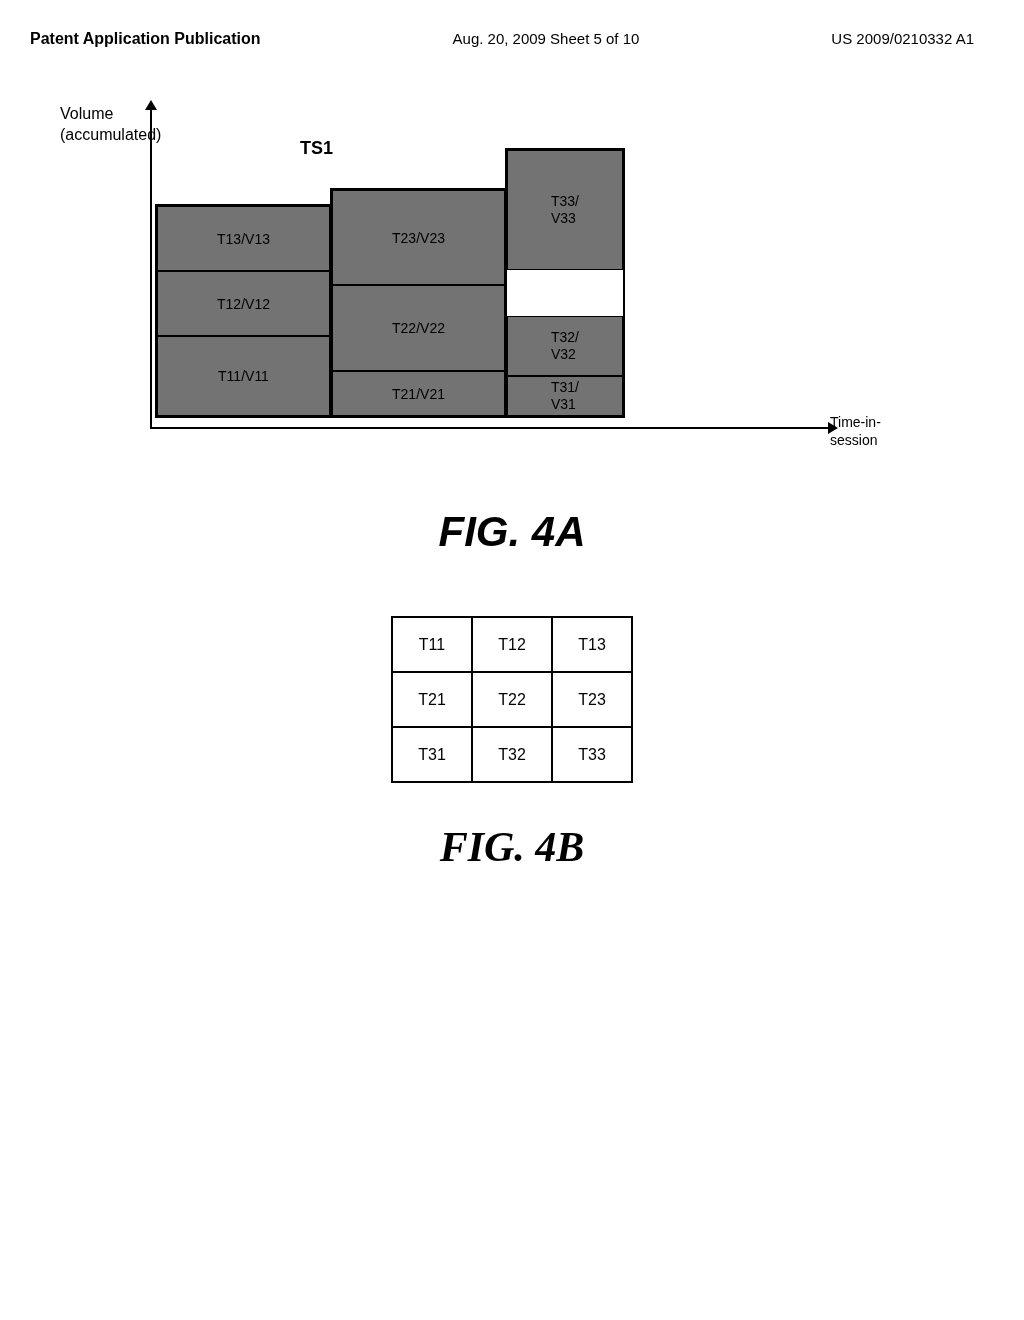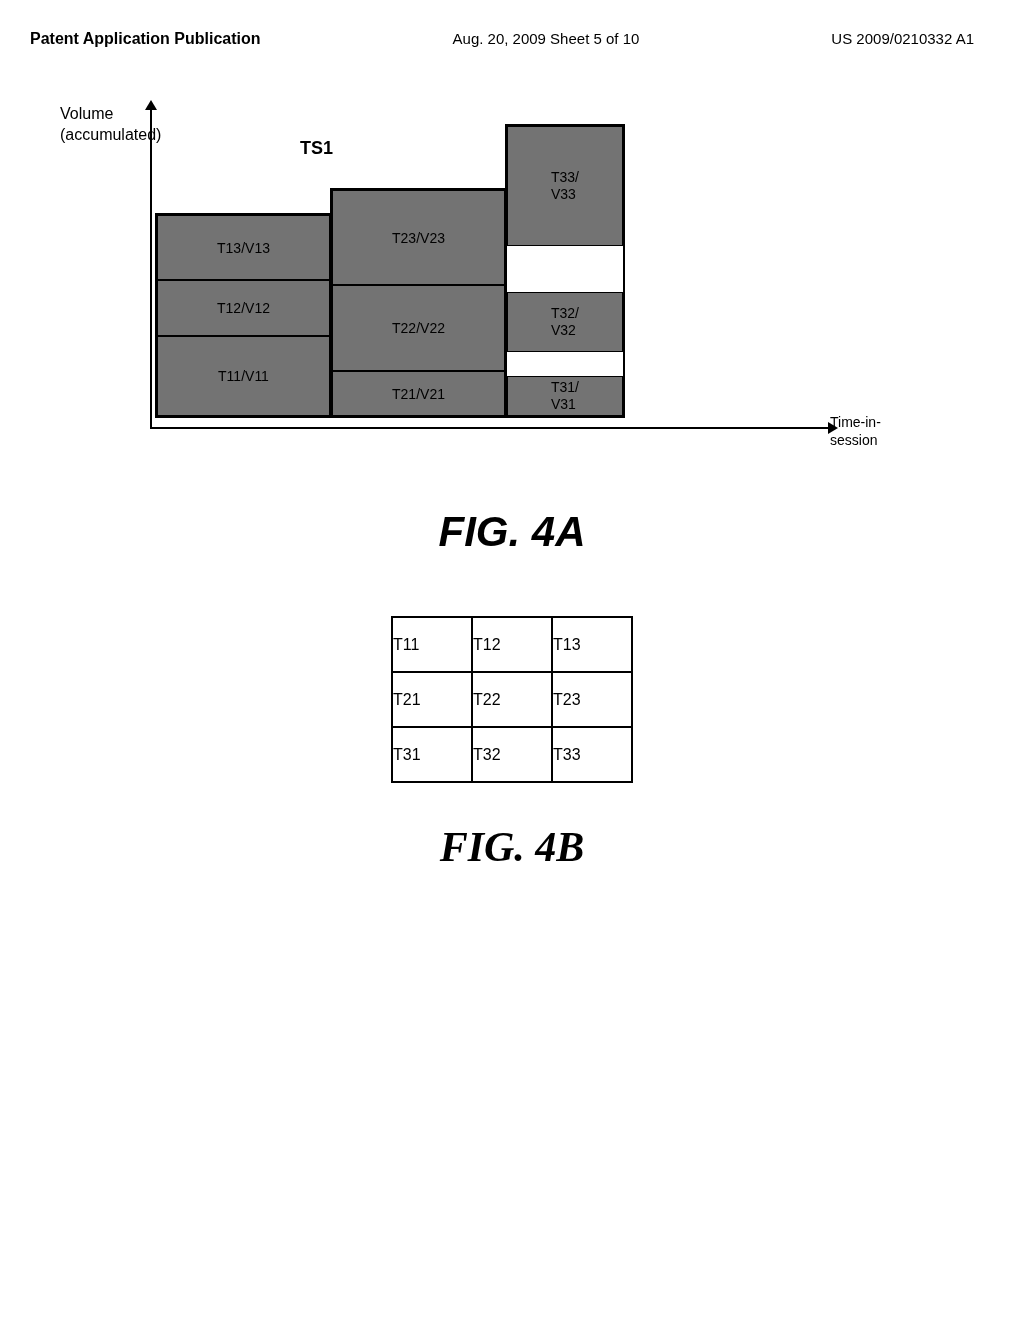--- a/index.html
+++ b/index.html
@@ -142,21 +142,21 @@
       font-size: 14px;
       background: #737373;
       white-space: nowrap;
     }
 
     
     .group1 {
       width: 175px;
     }
     .group1 .cell-t13 { height: 65px; }
-    .group1 .cell-t12 { height: 56px; }
+    .group1 .cell-t12 { height: 65px; }
     .group1 .cell-t11 { height: 80px; }
 
     
     .group2 {
       width: 175px;
     }
     .group2 .cell-t23 { height: 95px; }
     .group2 .cell-t22 { height: 86px; }
     .group2 .cell-t21 { height: 45px; }
 
@@ -186,20 +186,21 @@
     }
 
     .grid-table {
       border-collapse: collapse;
       margin-bottom: 30px;
     }
     .grid-table td {
       border: 2px solid #000;
       width: 80px;
       height: 55px;
+      text-align: center;
       vertical-align: middle;
       font-size: 16px;
       background: #fff;
       padding: 0;
     }
 
     .fig-caption-4b {
       text-align: center;
       font-size: 42px;
       font-style: italic;
@@ -246,21 +247,21 @@
 
       <div class="bar-group group2">
         <div class="bar-cell cell-t23">T23/V23</div>
         <div class="bar-cell cell-t22">T22/V22</div>
         <div class="bar-cell cell-t21">T21/V21</div>
       </div>
 
       <div class="bar-group group3">
         <div class="bar-cell cell-t33" style="line-height:1.2;">T33/<br>V33</div>
         <div class="bar-cell cell-t32" style="line-height:1.2;">T32/<br>V32</div>
-        <div class="bar-cell cell-t31" style="line-height:1.2;margin-top:24px;">T31/<br>V31</div>
+        <div class="bar-cell cell-t31" style="line-height:1.2;">T31/<br>V31</div>
       </div>
     </div>
   </div>
 
   <div class="fig-caption-4a">FIG. 4A</div>
 </div>
 
 <div class="fig4b-container">
   <table class="grid-table">
     <tbody id="fig4b-tbody">

